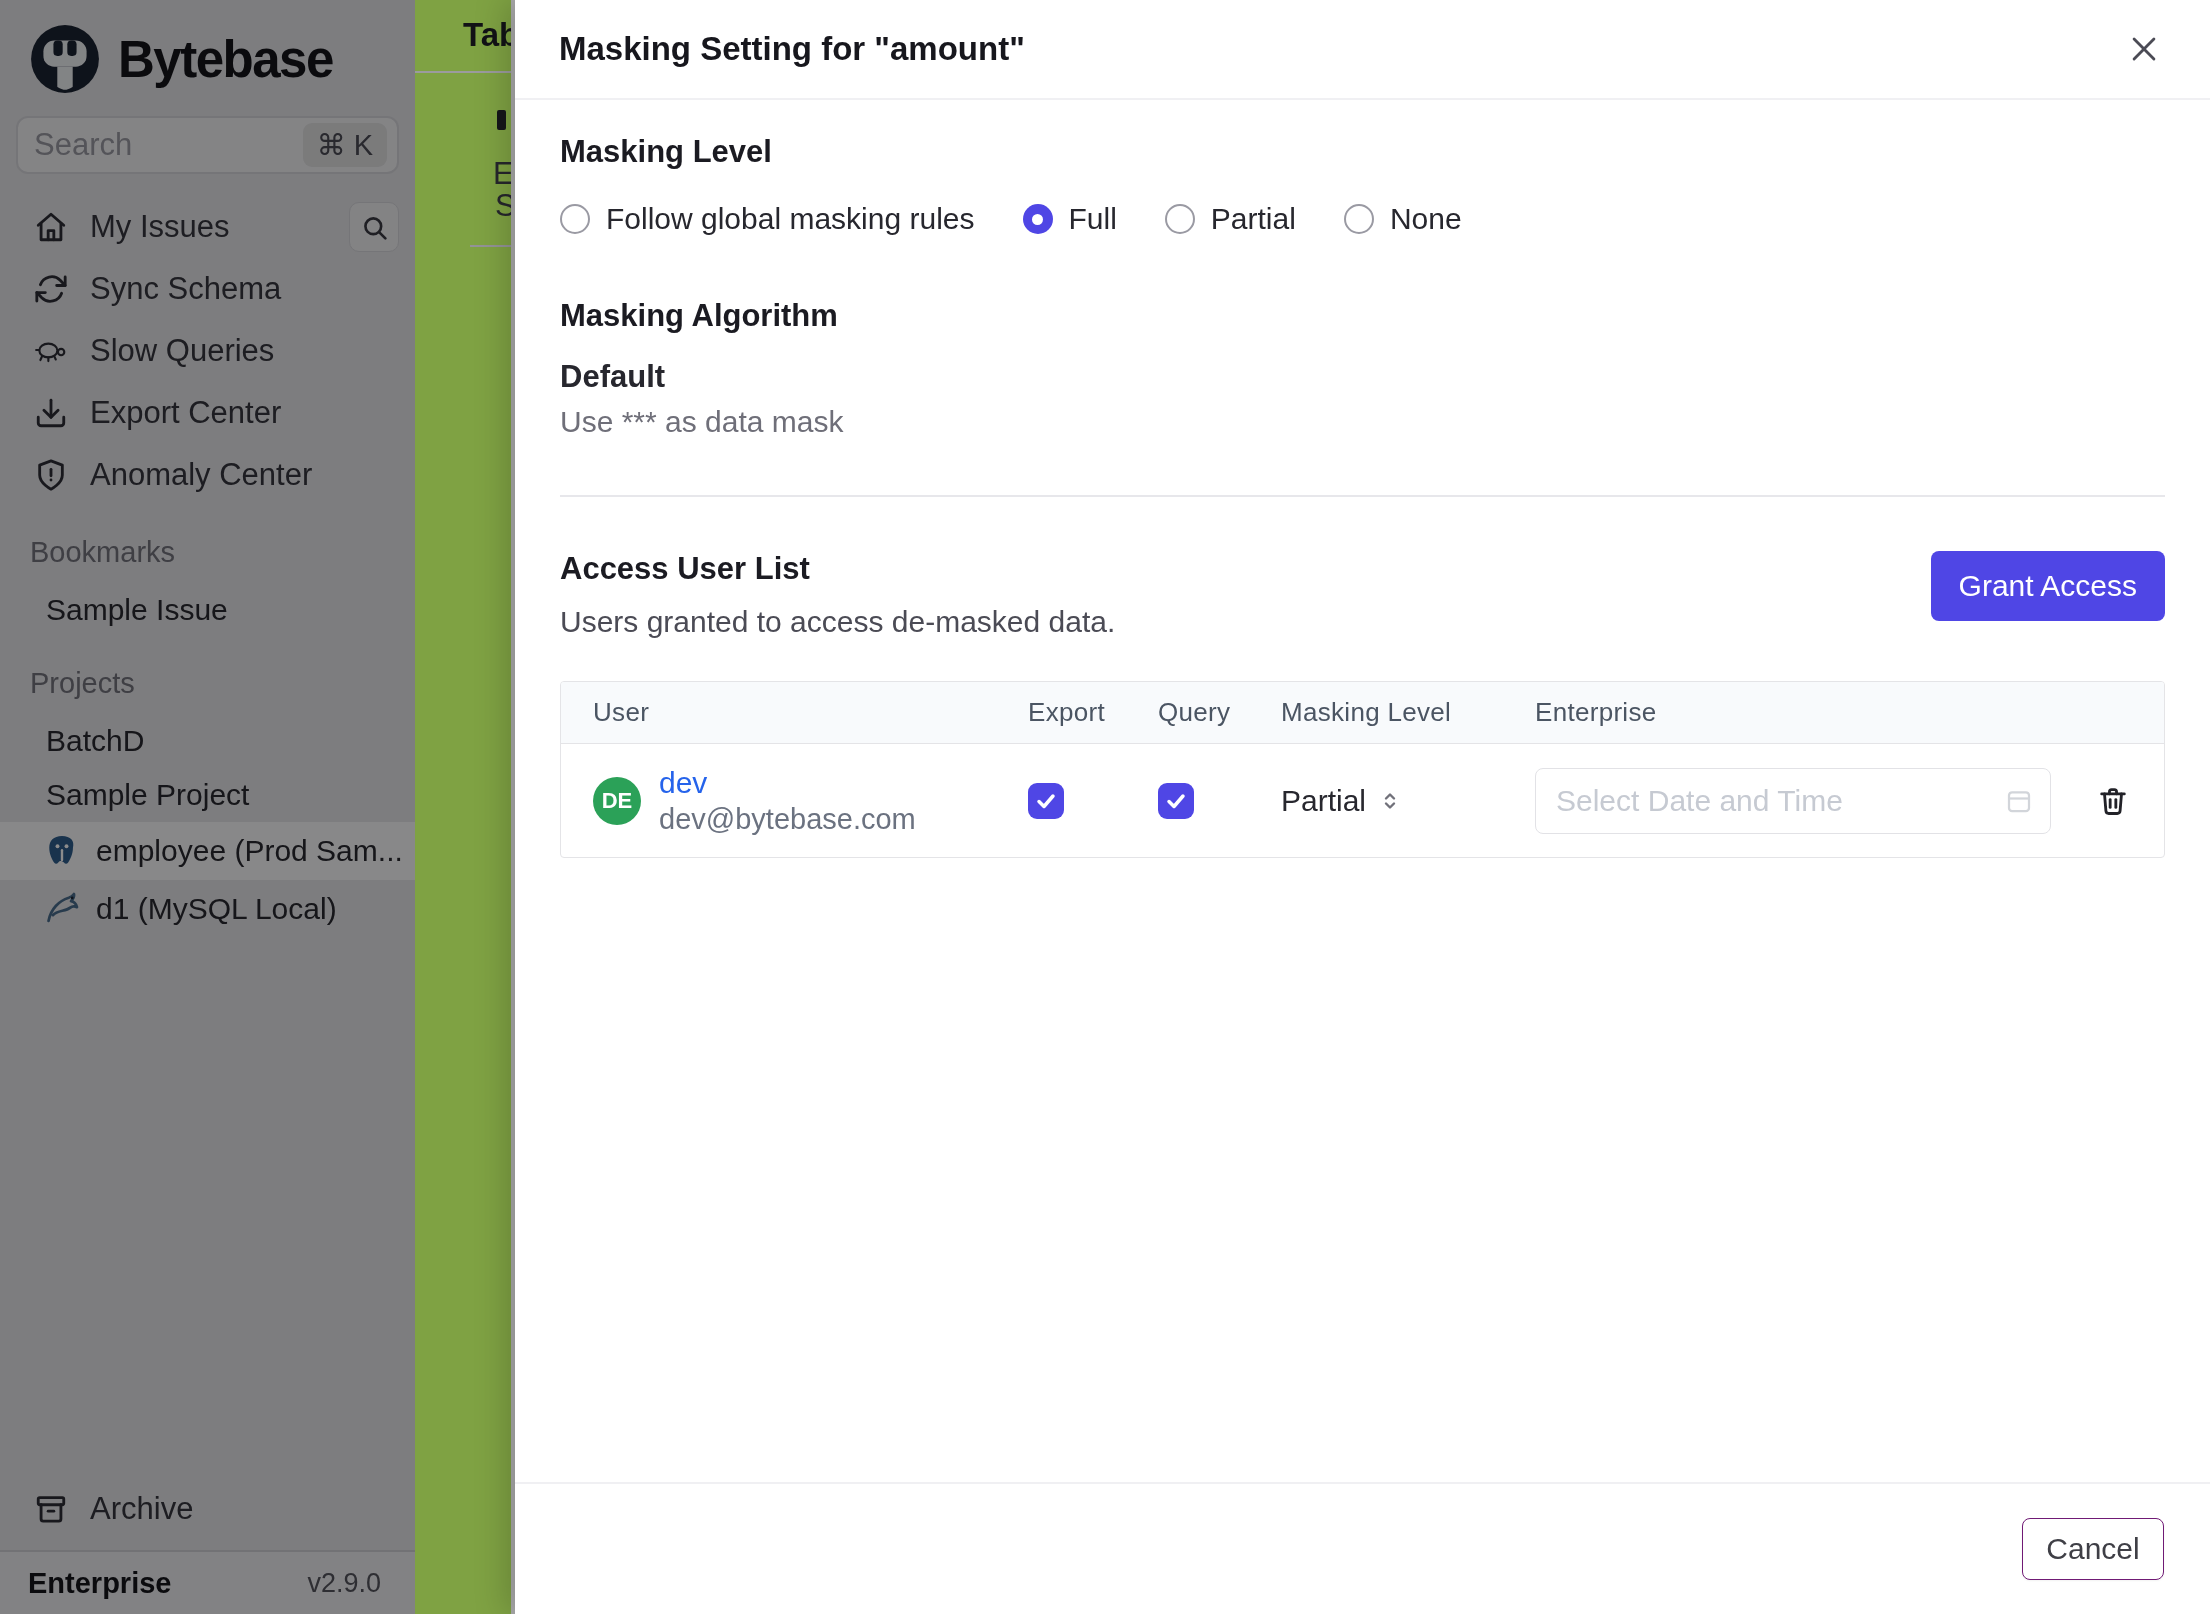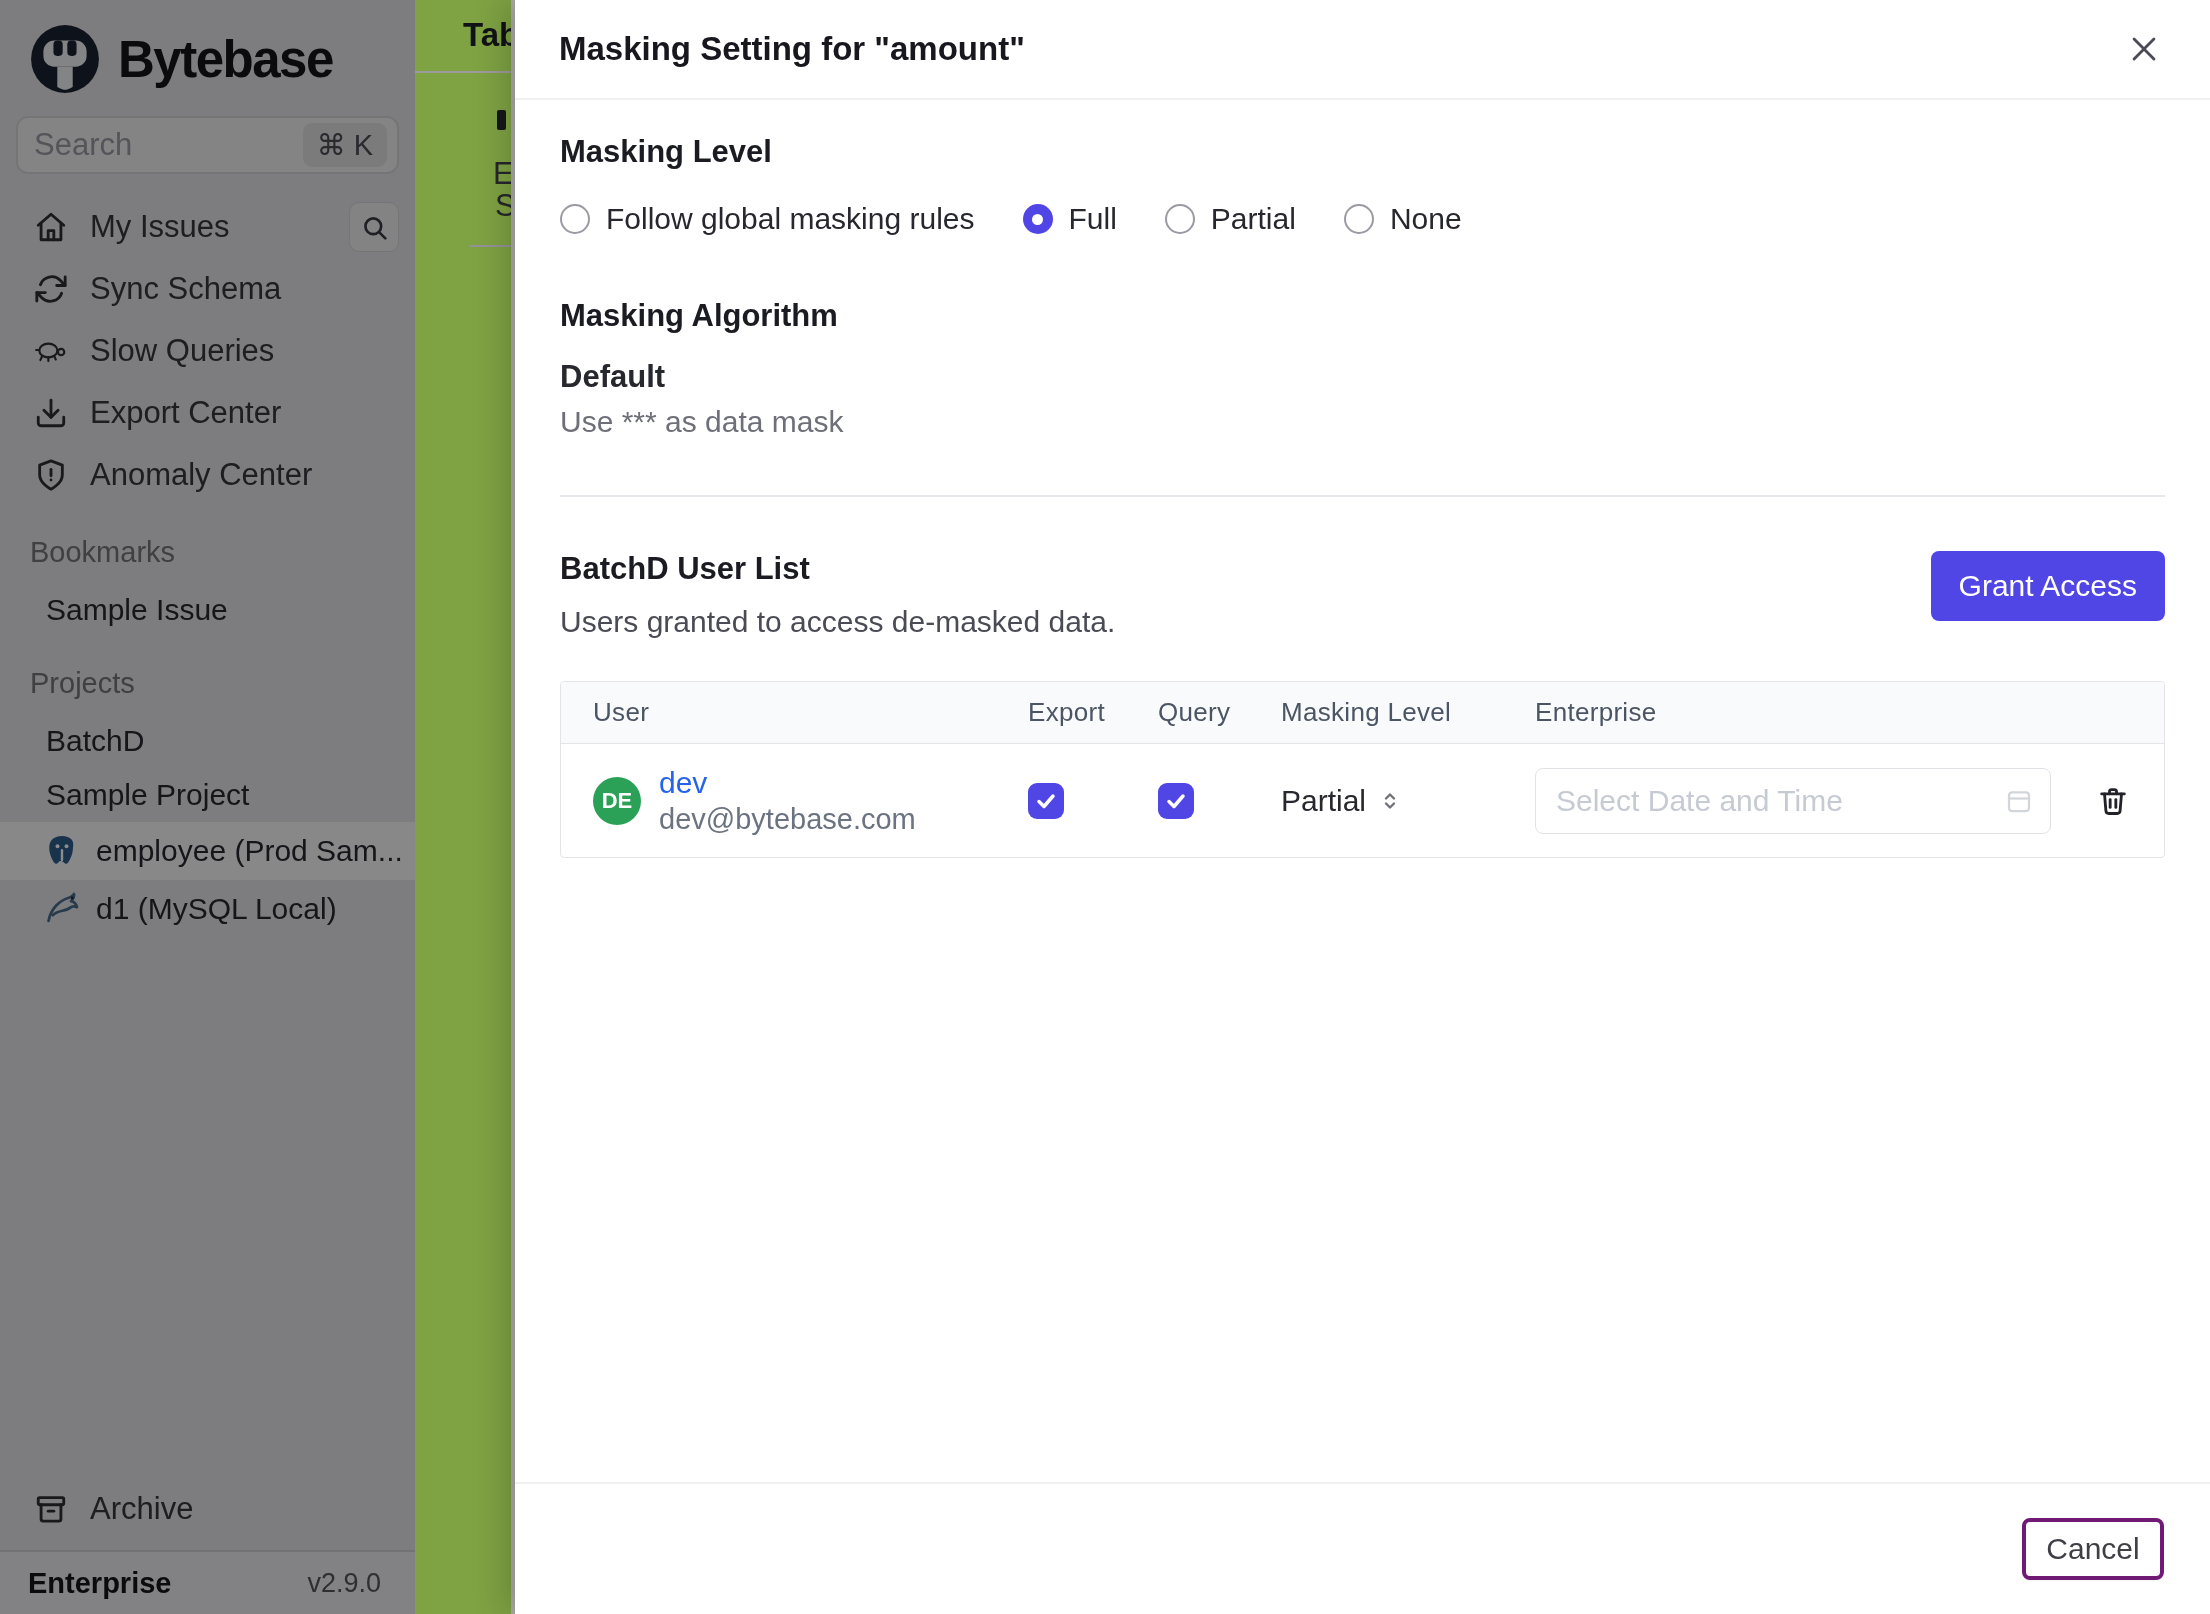--- a/index.html
+++ b/index.html
@@ -78,21 +78,21 @@
   .cb { width:36px; height:36px; border-radius:9px; background:#4f46e5; display:flex; align-items:center; justify-content:center; cursor:pointer; }
   .cb svg { width:24px; height:24px; color:#fff; }
   .level-select { display:flex; align-items:center; gap:12px; font-size:30px; color:#27272e; cursor:pointer; }
   .level-select svg { width:24px; height:24px; color:#71717a; }
   .date-input { position:relative; width:516px; height:66px; border:1px solid #e2e2e6; border-radius:8px; display:flex; align-items:center; padding:0 60px 0 20px; background:#fff; cursor:text; }
   .date-input .ph { font-size:30px; color:#c6cad2; }
   .date-input svg { position:absolute; right:16px; width:30px; height:30px; color:#d2d5da; }
   .trash-btn { background:none; border:none; cursor:pointer; margin-left:16px; width:44px; height:44px; display:flex; align-items:center; justify-content:center; }
   .trash-btn svg { width:34px; height:34px; color:#222228; }
   .drawer-footer { position:absolute; left:0; right:0; bottom:0; height:132px; border-top:2px solid #f0f0f3; background:#fff; display:flex; align-items:center; justify-content:flex-end; padding-right:46px; }
-  .cancel-btn { min-width:142px; height:62px; background:#fff; border:4px solid #701a75; border-radius:8px; font-size:30px; color:#3f3f46; font-family:inherit; cursor:pointer; box-shadow:0 1px 2px rgba(0,0,0,.05); }
+  .cancel-btn { min-width:142px; height:62px; background:#fff; border:1px solid #701a75; border-radius:8px; font-size:30px; color:#3f3f46; font-family:inherit; cursor:pointer; box-shadow:0 1px 2px rgba(0,0,0,.05); }
 </style>
 </head>
 <body>
 
 <div class="app">
 
   <aside class="sidebar">
     <div class="logo">
       <svg viewBox="0 0 48 48">
         <circle cx="24" cy="24" r="22" fill="#1c2433"></circle>
@@ -248,21 +248,21 @@
       </div>
 
       <div class="h3 algo-heading">Masking Algorithm</div>
       <div class="algo-name">Default</div>
       <div class="algo-desc">Use *** as data mask</div>
 
       <hr class="divider">
 
       <div class="access-head">
         <div>
-          <div class="h3">BatchD User List</div>
+          <div class="h3">Access User List</div>
           <p class="access-sub">Users granted to access de-masked data.</p>
         </div>
         <button class="grant-btn">Grant Access</button>
       </div>
 
       <div class="table">
         <div class="thead">
           <div class="th">User</div>
           <div class="th">Export</div>
           <div class="th">Query</div>

